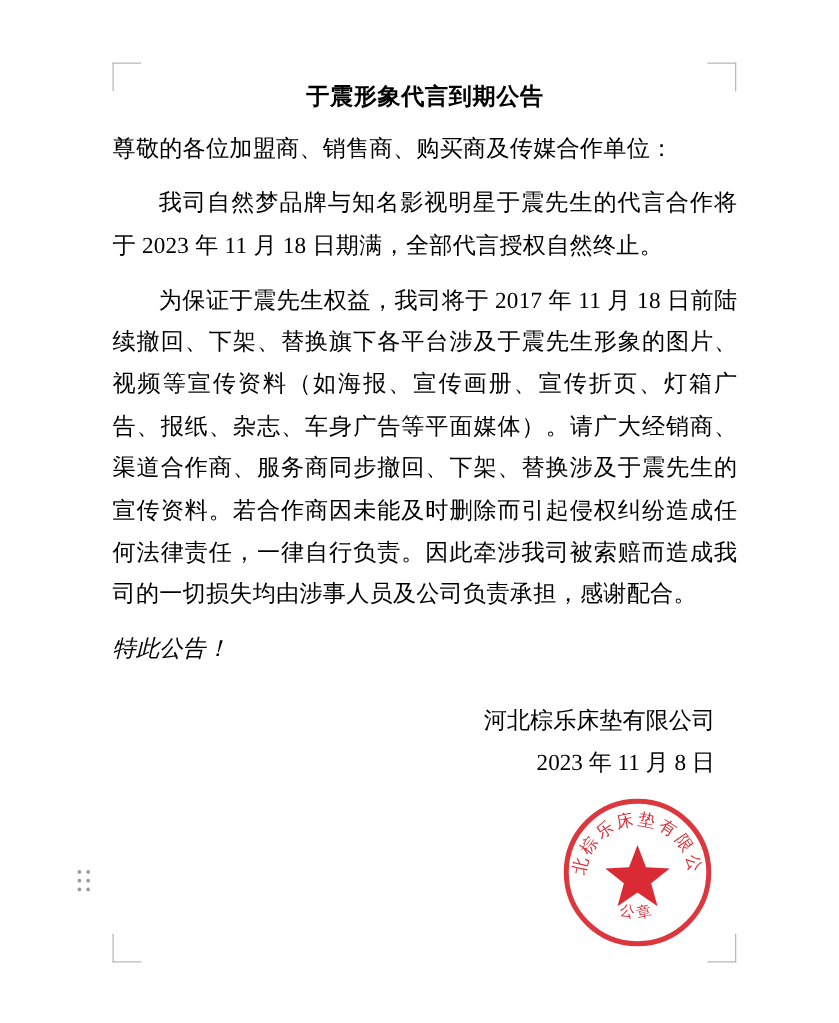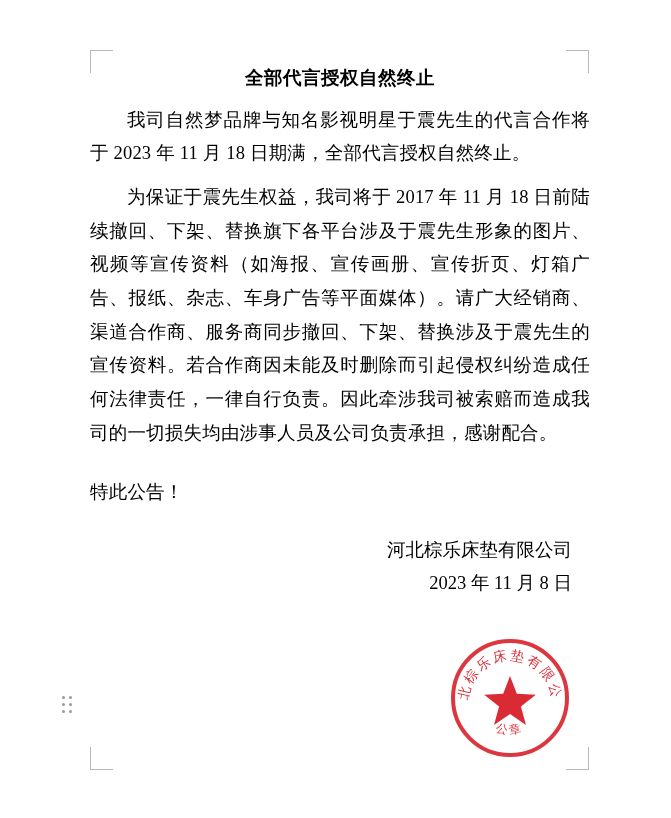--- a/index.html
+++ b/index.html
@@ -77,21 +77,21 @@
     margin: 0 0 2px 0;
     text-align: justify;
     text-justify: inter-ideograph;
     letter-spacing: 0.2px;
   }
   .indent {
     text-indent: 2em;
   }
   .gap-s { margin-top: 6px; }
   .gap-m { margin-top: 10px; font-family: Liberation Serif, serif; }
-  .gap-l { margin-top: 26px; }
+  .gap-l { margin-top: 10px; font-style: italic; }
 
   .signature-block {
     margin-top: 24px;
     text-align: right;
     padding-right: 18px;
   }
   .sig-line {
     font-size: 18.5px;
     line-height: 1.8;
     color: #000;
@@ -134,22 +134,23 @@
 
 <div class="page">
 
   <div class="crop-tl"></div>
   <div class="crop-tr"></div>
   <div class="crop-bl"></div>
   <div class="crop-br"></div>
 
   <div class="doc-body">
 
-    <h1 class="doc-title">全部代言授权自然终止</h1>
+    <h1 class="doc-title">于震形象代言到期公告</h1>
 
+    <p class="para gap-s">尊敬的各位加盟商、销售商、购买商及传媒合作单位：</p>
 
     <p class="para indent gap-m">我司自然梦品牌与知名影视明星于震先生的代言合作将于 2023 年 11 月 18 日期满，全部代言授权自然终止。</p>
 
     <p class="para indent gap-m">为保证于震先生权益，我司将于 2017 年 11 月 18 日前陆续撤回、下架、替换旗下各平台涉及于震先生形象的图片、视频等宣传资料（如海报、宣传画册、宣传折页、灯箱广告、报纸、杂志、车身广告等平面媒体）。请广大经销商、渠道合作商、服务商同步撤回、下架、替换涉及于震先生的宣传资料。若合作商因未能及时删除而引起侵权纠纷造成任何法律责任，一律自行负责。因此牵涉我司被索赔而造成我司的一切损失均由涉事人员及公司负责承担，感谢配合。</p>
 
 
     <p class="para gap-l">特此公告！</p>
 
     <div class="signature-block">
       <div class="sig-line">河北棕乐床垫有限公司</div>

